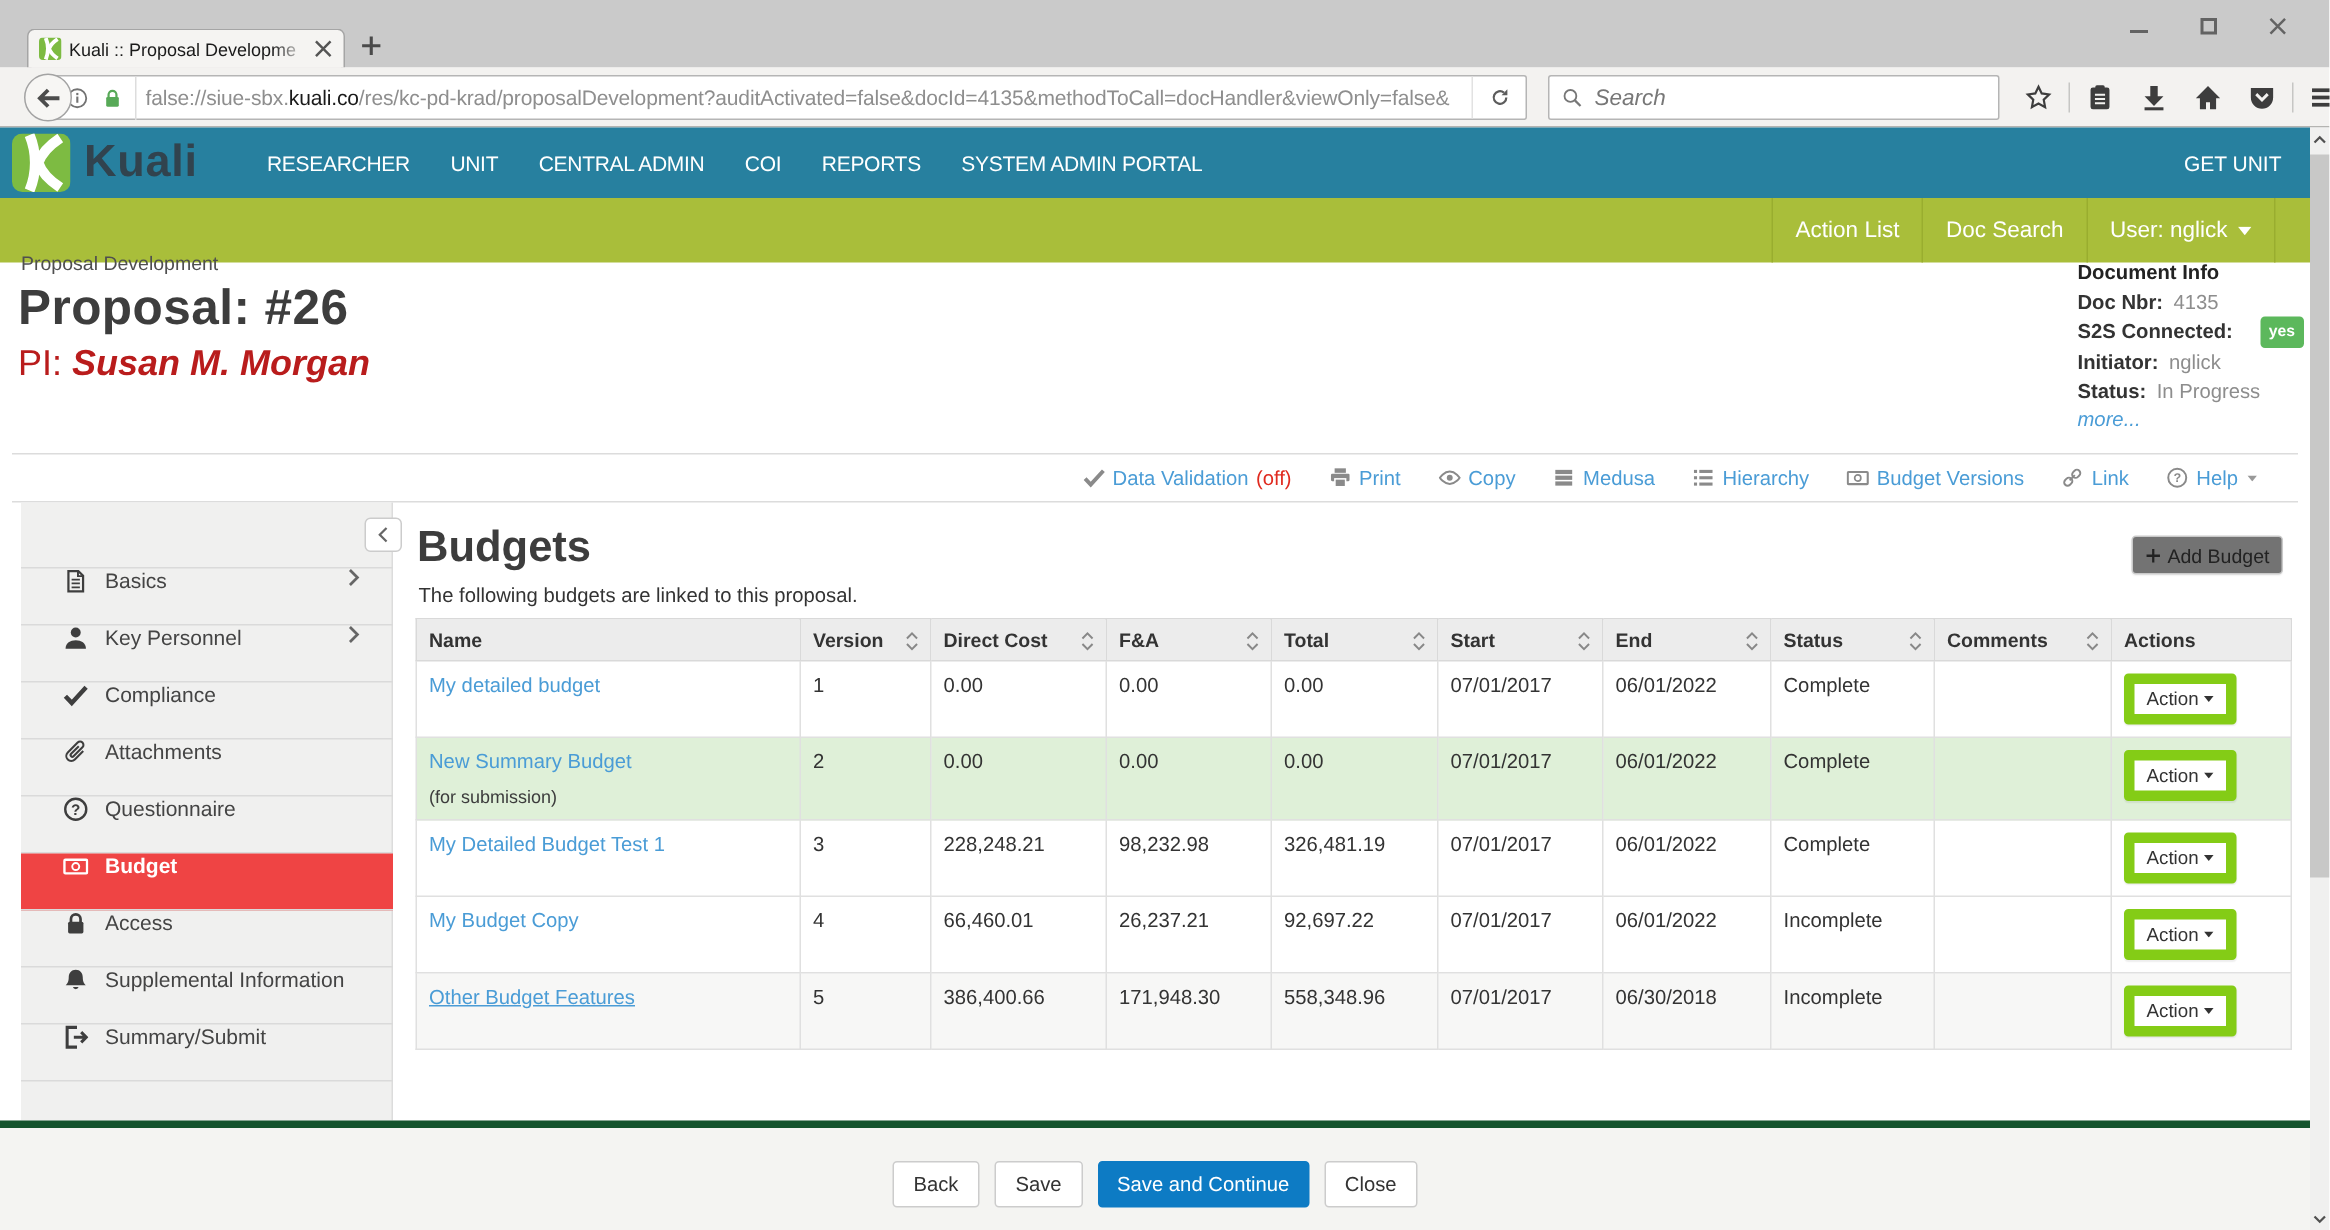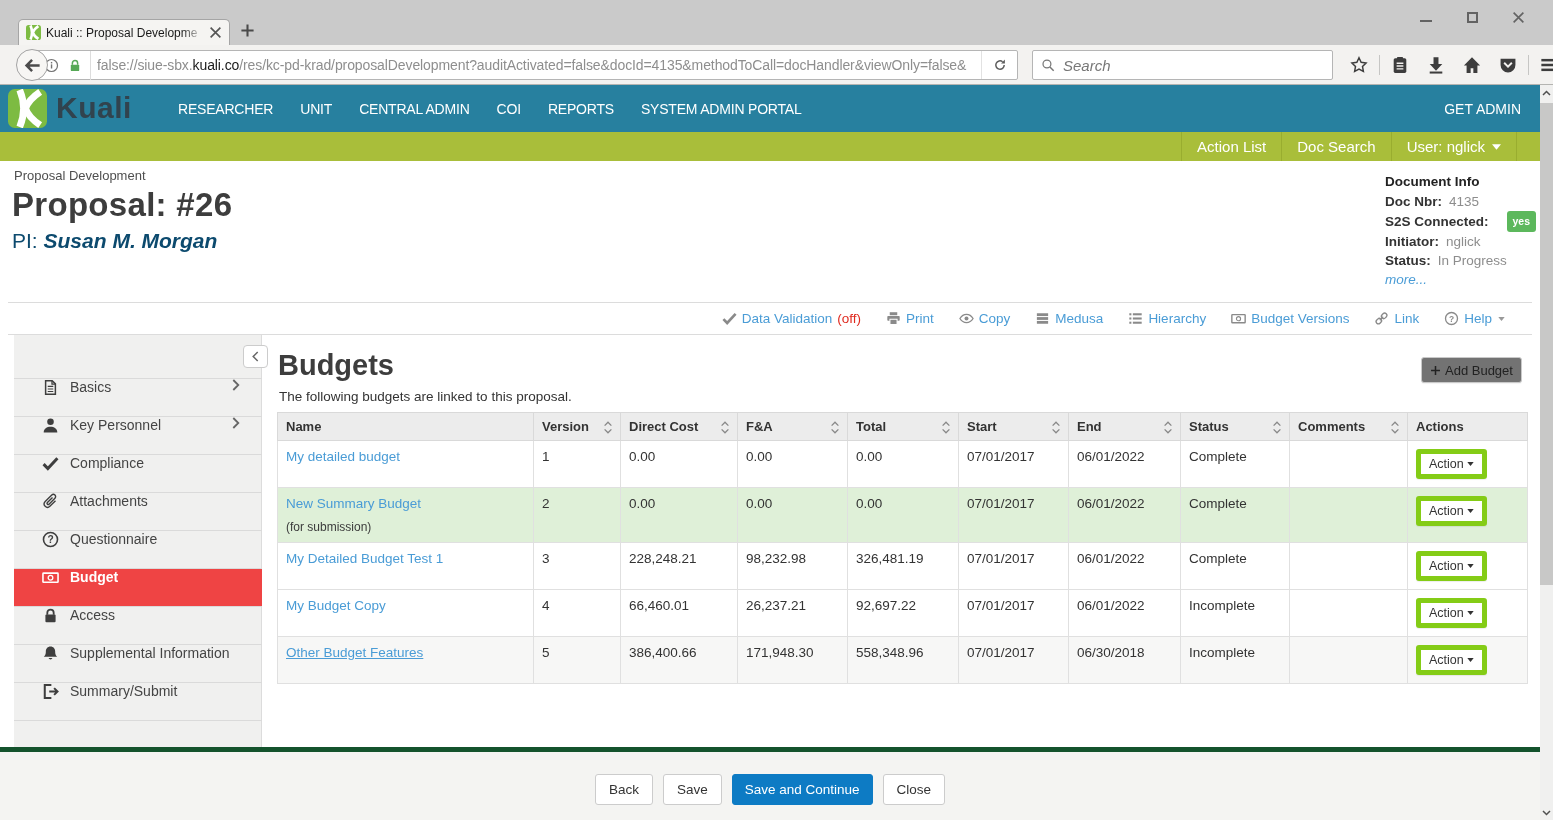--- a/index.html
+++ b/index.html
@@ -37,28 +37,28 @@
 #chromeicons .ci{width:18px;height:18px;margin:0 9px}
 #chromeicons .divider{width:1px;height:20px;background:#c6c6c4;margin:0 2px}
 
 #appbar{position:absolute;left:0;top:85px;width:1540px;height:47px;background:#27809f}
 #applogo{position:absolute;left:8px;top:89px;width:39px;height:39px}
 #appwordmark{position:absolute;left:56px;top:91px;font-size:30px;font-weight:bold;color:#31434e;letter-spacing:.5px}
 #appnav{position:absolute;left:178px;top:85px;height:47px;display:flex;align-items:center;gap:27px}
 #appnav .ni{color:#fff;font-size:14px;letter-spacing:-.2px;white-space:nowrap}
 #gethelp{position:absolute;top:85px;right:32px;height:47px;display:flex;align-items:center;color:#fff;font-size:14px}
 
-#portalbar{position:absolute;left:0;top:132px;width:1540px;height:29px;background:#a9be3a;display:flex;justify-content:flex-end}
+#portalbar{position:absolute;left:0;top:132px;width:1540px;height:43px;background:#a9be3a;display:flex;justify-content:flex-end}
 #portalbar .pi{display:flex;align-items:center;padding:0 15px;color:#fff;font-size:15px;border-left:1px solid #99ad2f;white-space:nowrap}
 #portalbar .pad{width:24px;border-left:1px solid #99ad2f}
 #portalbar .caret{margin-left:7px;width:9px;height:6px;color:#fff}
 
 #crumb{position:absolute;left:14px;top:168px;font-size:13px;color:#4f4f4f}
 #ptitle{position:absolute;left:12px;top:186px;font-size:33px;font-weight:600;color:#3d3d3d;letter-spacing:.3px}
-#pi{position:absolute;left:12px;top:229px;font-size:21px;color:#0c4a6e}
+#pi{position:absolute;left:12px;top:229px;font-size:24px;color:#b91c1c}
 #pi .nm{font-style:italic;font-weight:600}
 #docinfo{position:absolute;left:1385px;top:172px;width:155px;font-size:13.5px;line-height:19px}
 #docinfo .dt{font-weight:bold;color:#222;margin-bottom:1px}
 #docinfo .row{white-space:nowrap}
 #docinfo .lbl{font-weight:bold;color:#333}
 #docinfo .val{color:#8d8d8d;margin-left:7px}
 #docinfo .badge{display:inline-block;background:#5cb85c;color:#fff;font-size:10.5px;font-weight:bold;padding:1px 6px;border-radius:3px;margin-left:18px;vertical-align:1px}
 #docinfo .more{color:#4a9cd6;font-style:italic}
 .rule{position:absolute;left:8px;width:1524px;height:1px;background:#dcdcdc}
 
@@ -86,21 +86,21 @@
 #addbudget .icon{width:11px;height:11px;color:#222}
 #btable{position:absolute;left:277px;top:412px;width:1250px;border-collapse:collapse;table-layout:fixed}
 #btable th{background:#ececec;border:1px solid #d9d9d9;height:28px;text-align:left;font-size:13px;color:#333;padding:0 8px;position:relative}
 #btable td{border:1px solid #e0e0e0;font-size:13.5px;color:#333;padding:8px 8px;vertical-align:top}
 #btable .sort{position:absolute;right:7px;top:7px;width:10px;height:15px;color:#888}
 #btable a{color:#4a9cd6;text-decoration:none}
 #btable tr.green td{background:#dff0d8}
 #btable tr.shade td{background:#f7f7f6}
 #btable .note{font-size:12px;color:#3c3c3c;margin-top:9px}
 #btable a.und{text-decoration:underline}
-.actionbtn{background:#fff;border:5px solid #84cc16;border-radius:3px;font-size:12.5px;color:#333;padding:3px 8px;display:inline-flex;align-items:center;gap:2px;box-shadow:0 1px 1px rgba(0,0,0,.07);font-family:"Liberation Sans",sans-serif}
+.actionbtn{background:#fff;border:7px solid #84cc16;border-radius:3px;font-size:12.5px;color:#333;padding:3px 8px;display:inline-flex;align-items:center;gap:2px;box-shadow:0 1px 1px rgba(0,0,0,.07);font-family:"Liberation Sans",sans-serif}
 .actionbtn .caret{width:7px;height:4px;color:#333;margin-left:1px}
 
 #footer{position:absolute;left:0;top:747px;width:1540px;height:73px;background:#f4f4f2;border-top:5px solid #14532d}
 #footerbtns{position:absolute;left:0;top:22px;width:1540px;display:flex;justify-content:center;gap:10px}
 .fbtn{height:31px;background:#fff;border:1px solid #ccc;border-radius:3px;font-size:13.5px;color:#333;padding:0 13px;display:flex;align-items:center;font-family:"Liberation Sans",sans-serif}
 .fbtn.primary{background:#0d7bc4;border-color:#0d7bc4;color:#fff;padding:0 12px}
 
 #scrollbar{position:absolute;right:0;top:85px;width:13px;height:735px;background:#f0f0ef}
 #scrollbar .arr{position:absolute;left:0;width:13px;height:15px;display:flex;align-items:center;justify-content:center;color:#505050}
 #scrollbar .arr svg{width:9px;height:6px}
@@ -237,21 +237,21 @@
   </span>
 <span id="appwordmark">Kuali</span>
 <div id="appnav">
     <span class="ni">RESEARCHER</span>
     <span class="ni">UNIT</span>
     <span class="ni">CENTRAL ADMIN</span>
     <span class="ni">COI</span>
     <span class="ni">REPORTS</span>
     <span class="ni">SYSTEM ADMIN PORTAL</span>
   </div>
-<div id="gethelp">GET ADMIN</div>
+<div id="gethelp">GET UNIT</div>
 
 <div id="portalbar">
     <div class="pi">
       <span>Action List</span>
     </div>
     <div class="pi">
       <span>Doc Search</span>
     </div>
     <div class="pi">
       <span>User: nglick</span>

